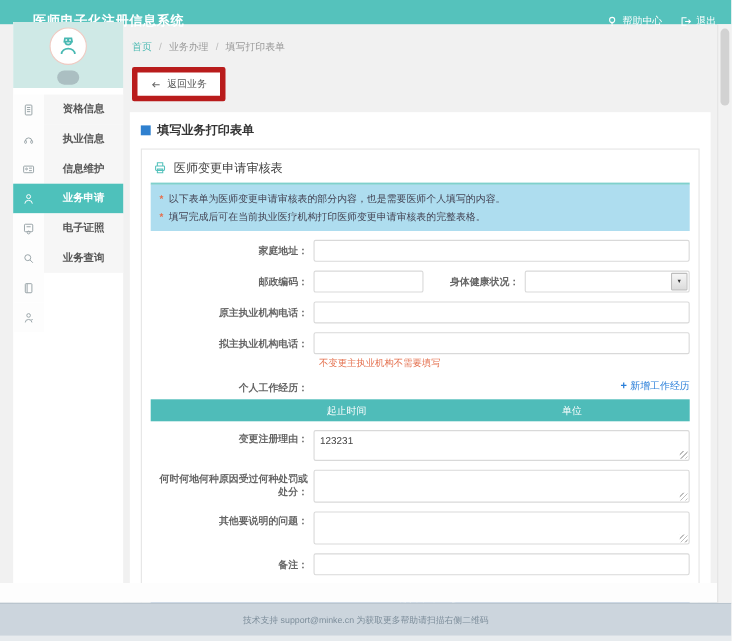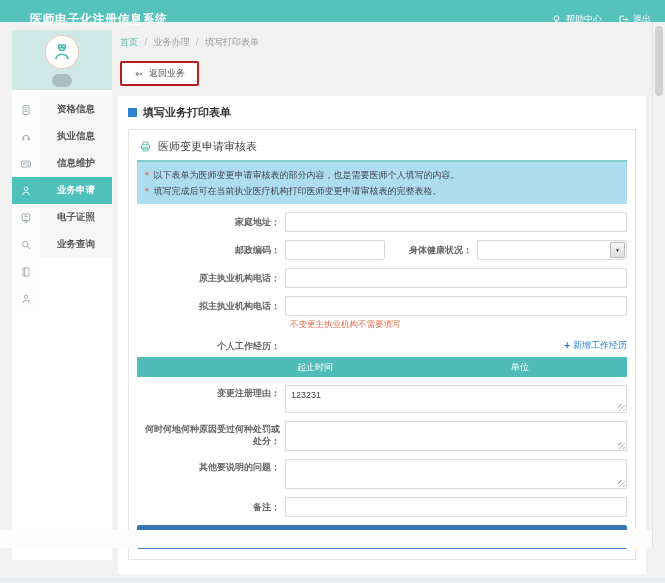--- a/index.html
+++ b/index.html
@@ -8,42 +8,42 @@
 
   
   .app-header { position:absolute; top:0; left:0; width:665px; height:22px; background:#55c2bc;
     display:flex; align-items:center; justify-content:space-between; padding:16px 14px 0 30px; }
   .app-title { color:#fff; font-size:12px; font-weight:bold; letter-spacing:.5px; }
   .hdr-right { display:flex; align-items:center; gap:16px; }
   .hdr-item { display:flex; align-items:center; gap:4px; color:#fff; font-size:9px; cursor:pointer; }
   .hdr-item svg { width:11px; height:11px; stroke:#fff; fill:none; stroke-width:1.4; }
 
   
-  .sidebar { position:absolute; left:12px; top:30px; width:100px; height:530px; background:#fff;text-align:center; }
+  .sidebar { position:absolute; left:12px; top:20px; width:100px; height:530px; background:#fff;text-align:center; }
   .avatar-block { height:60px; background:#cfe9e6; display:flex; flex-direction:column; align-items:center; padding-top:5px; }
   .avatar-circle { width:34px; height:34px; background:#fff; border:1px solid #f0cac2; border-radius:50%;
     display:flex; align-items:center; justify-content:center; }
   .avatar-circle svg { width:22px; height:22px; stroke:#47b8b2; fill:none; stroke-width:1.4; }
   .name-blob { width:20px; height:13px; background:#9fb0b5; border-radius:7px; margin-top:5px; opacity:.75; }
   .menu { margin-top:6px; }
   .menu-item { display:flex; height:27px; cursor:pointer; }
   .mi-icon { width:28px; display:flex; align-items:center; justify-content:center; background:#fdfdfd; }
   .mi-icon svg { width:12px; height:12px; stroke:#9aa5a9; fill:none; stroke-width:1.2; }
   .mi-label { flex:1; background:#f6f6f6; display:flex; align-items:center; justify-content:center;
     font-size:9.5px; color:#555; font-weight:bold; }
   .menu-item.active .mi-icon, .menu-item.active .mi-label { background:#4ec1bb; color:#fff; }
   .menu-item.active .mi-icon svg { stroke:#fff; }
 
   
   .main { position:absolute; left:118px; top:30px; width:528px; }
   .breadcrumb { font-size:9px; color:#999; padding:6px 2px 0 2px; }
   .breadcrumb .bc-home { color:#52bcb5; cursor:pointer; }
   .breadcrumb .sep { margin:0 4px; color:#bbb; }
   .back-btn { display:inline-flex; align-items:center; gap:5px; margin:12px 0 0 2px; background:#fff;
-    border:2px solid #b91c1c; border-radius:2px; padding:4px 12px; font-size:9px; color:#555; cursor:pointer; }
+    border:5px solid #b91c1c; border-radius:2px; padding:4px 12px; font-size:9px; color:#555; cursor:pointer; }
   .back-btn svg { width:10px; height:10px; stroke:#666; fill:none; stroke-width:1.5; }
 
   .main-panel { margin-top:10px; background:#fff; padding:9px 10px 14px 10px; }
   .section-title { display:flex; align-items:center; gap:6px; font-size:11px; font-weight:bold; color:#333; }
   .blue-square { width:9px; height:9px; background:#2f80cf; }
 
   .form-card { margin-top:9px; border:1px solid #e5e5e5; background:#fff; padding:6px 8px 10px 8px; }
   .form-title-row { display:flex; align-items:center; gap:6px; padding:3px 2px 6px 2px;
     border-bottom:2px solid #7fd0cc; font-size:11px; color:#444; }
   .form-title-row svg { width:13px; height:13px; stroke:#55c2bc; fill:none; stroke-width:1.2; }
@@ -332,19 +332,22 @@
           <svg viewBox="0 0 16 16">
             <path d="M3 8.5 L6.5 12 L13 4.5"></path>
           </svg>
           <span>确认，下一步</span>
         </button>
       </div>
     </div>
   </main>
 
   <div class="pre-footer"></div>
+  <footer class="app-footer">
+    <span>技术支持 support@minke.cn 为获取更多帮助请扫描右侧二维码</span>
+  </footer>
   <div class="post-footer"></div>
 
   <div class="scrollbar">
     <div class="scroll-thumb"></div>
   </div>
 
 </div>
 
 </body></html>

